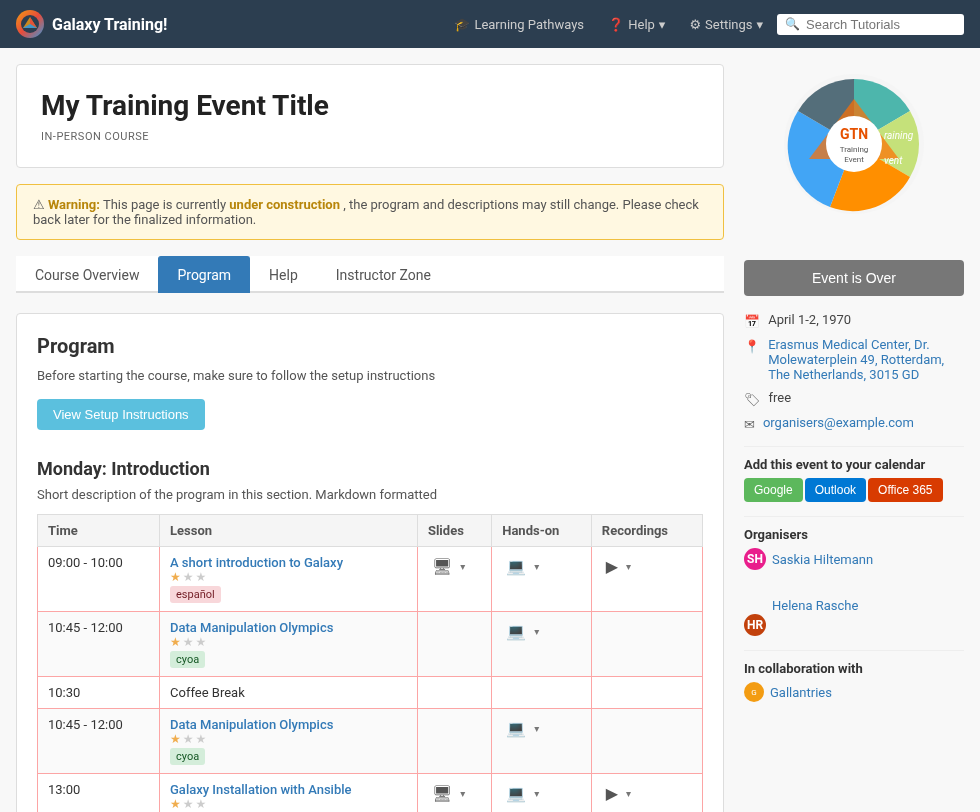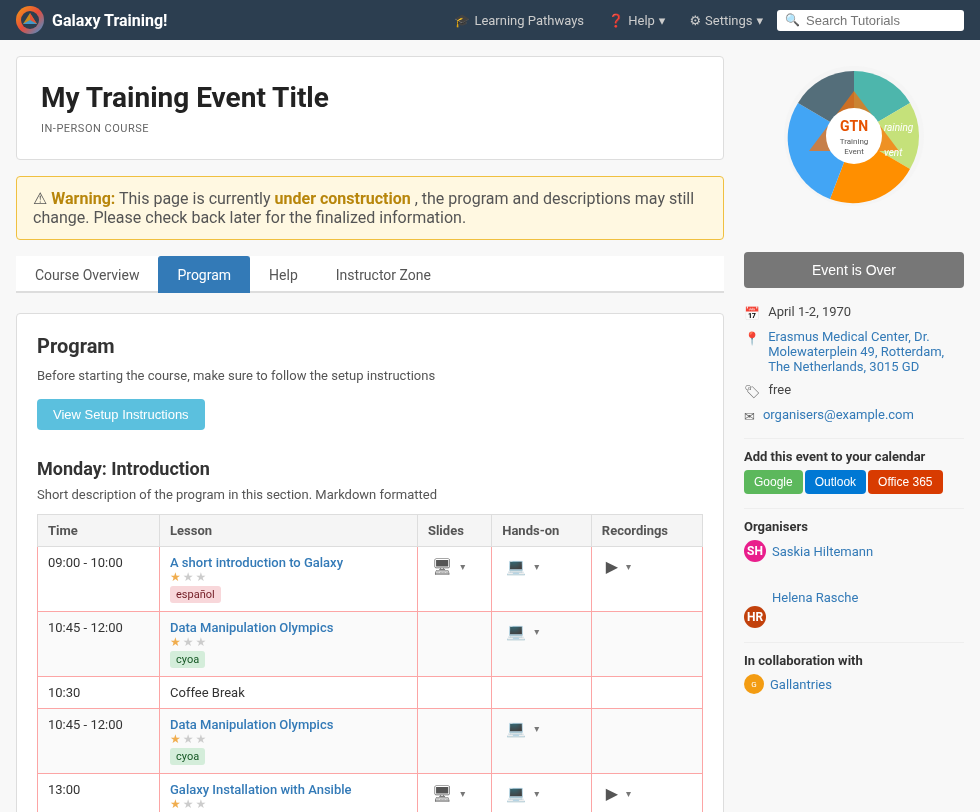--- a/index.html
+++ b/index.html
@@ -5,21 +5,21 @@
     * { box-sizing: border-box; margin: 0; padding: 0; }
     body { font-family: -apple-system, BlinkMacSystemFont, "Segoe UI", Roboto, sans-serif; font-size: 14px; background: #f8f8f8; color: #333; }
 
     
     .navbar {
       background: #2c3e50;
       color: #fff;
       display: flex;
       align-items: center;
       padding: 0 16px;
-      height: 40px;
+      height: 48px;
       gap: 16px;
     }
     .navbar-brand {
       display: flex;
       align-items: center;
       gap: 8px;
       font-weight: bold;
       font-size: 16px;
       color: #fff;
       text-decoration: none;
@@ -105,21 +105,21 @@
       text-transform: uppercase;
     }
 
     
     .warning-box {
       background: #fff8e1;
       border: 1px solid #f0c040;
       border-radius: 4px;
       padding: 12px 16px;
       margin-bottom: 16px;
-      font-size: 16px;
+      font-size: 13px;
       color: #555;
     }
     .warning-box strong { color: #b8860b; }
 
     
     .tabs-container {
       display: flex;
       border-bottom: 2px solid #ddd;
       margin-bottom: 20px;
       background: #fff;

